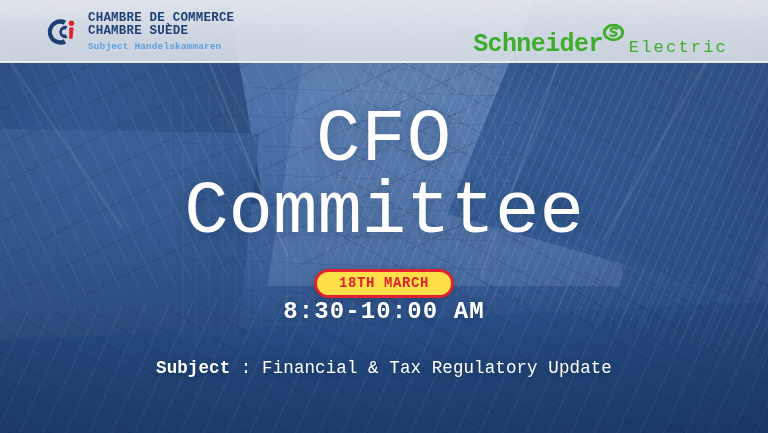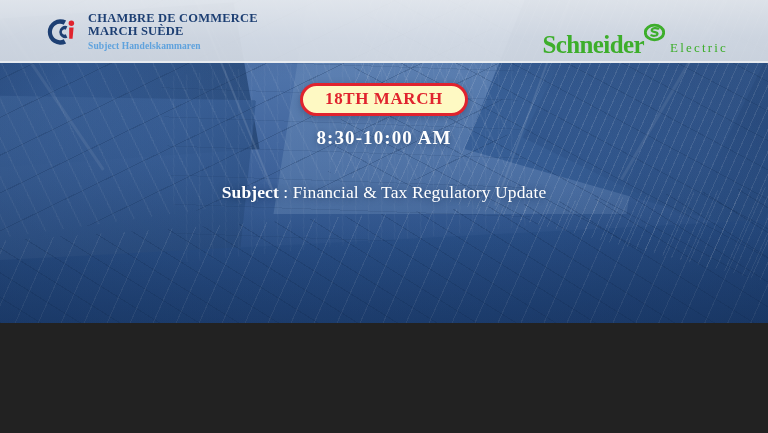--- a/index.html
+++ b/index.html
@@ -1,22 +1,22 @@
 <!DOCTYPE html>
 <html><head>
 <meta charset="utf-8">
 <style>
   * { margin:0; padding:0; box-sizing:border-box; }
   html,body { background:#222; }
 
   .poster{
     position:relative;
-    width:768px; height:323px;
+    width:768px; height:433px;
     overflow:hidden;
-    font-family:Liberation Serif, serif;
+    font-family:Liberation Mono, monospace;
     background:#2f5a94;
   }
 
   
   .bg{ position:absolute; inset:0; overflow:hidden; }
 
   .bg-base{
     position:absolute; inset:0;
     background:
       linear-gradient(178deg, #6d8fbe 0%, #5b7eb3 26%, #486ca4 55%, #2f568f 80%, #234a82 100%);
@@ -141,51 +141,50 @@
 
   
   .schneider{ display:flex; flex-direction:row; align-items:flex-end; line-height:1; }
   .sch-word{
     font-size:25px; font-weight:bold; color:#3dae2b;
     letter-spacing:-.6px; line-height:25px;
   }
   .sch-row{ display:flex; align-items:center; gap:5px; margin-top:1px; }
   .sch-mark{ width:21px; height:21px; flex:none; }
   .sch-sub{
-    font-size:13px; color:#3dae2b; letter-spacing:2.2px; line-height:18px;margin-top:31px;
+    font-size:17px; color:#3dae2b; letter-spacing:2.2px; line-height:18px;margin-top:31px;
   }
 
   
   .content{
     position:absolute; left:0; right:0; top:63px; bottom:0;
     display:flex; flex-direction:column; align-items:center;
     z-index:4;
   }
 
   .title{
     margin-top:42px;
     font-size:74px; font-weight:300; color:#ffffff;
     line-height:.97; letter-spacing:1px; text-align:center;
     text-shadow:0 2px 14px rgba(16,40,78,.30);
   }
   .title .l2{ display:block; letter-spacing:0px; }
 
   .badge{
     margin-top:20px;
-    background:#fef9c3; border:3px solid #e0232e;
+    background:#fde047; border:3px solid #e0232e;
     border-radius:999px;
     padding:3px 22px 4px;
-    color:#e0232e; font-size:17px; font-weight:bold;
+    color:#e0232e; font-size:14px; font-weight:bold;
     letter-spacing:.6px; white-space:nowrap;
     box-shadow:0 2px 7px rgba(10,30,60,.28);
   }
 
   .time{
-    margin-top:11px;
-    color:#ffffff; font-size:19px; font-weight:bold;
+    color:#ffffff; font-size:24px; font-weight:bold;
     letter-spacing:1.1px;
     text-shadow:0 1px 6px rgba(12,34,66,.45);
   }
 
   .line{
     color:#ffffff; font-size:17.5px; letter-spacing:.1px;
     text-shadow:0 1px 6px rgba(12,34,66,.5);
     white-space:nowrap; text-align:center;
   }
   .line b{ font-weight:bold; }
@@ -221,41 +220,45 @@
 
     <div class="cci">
       <svg class="cci-mark" viewBox="0 0 40 40">
         <path d="M26 6.5A15 15 0 1 0 26 33.5L23.2 28.6A9.6 9.6 0 1 1 23.2 11.4Z" fill="#1d3f73"></path>
         <path d="M27.5 13.2a7.2 7.2 0 1 0 0 13.6l-1.9-4.1a3.1 3.1 0 1 1 0-5.4Z" fill="#1d3f73"></path>
         <circle cx="32.2" cy="9.6" r="3.2" fill="#e0232e"></circle>
         <path d="M29.6 14.6h5.2l-1.2 13.2h-4.0Z" fill="#e0232e"></path>
       </svg>
       <div class="cci-text">
         <div class="cci-l1">CHAMBRE DE COMMERCE</div>
-        <div class="cci-l2">MARCH SUÈDE</div>
+        <div class="cci-l2">CHAMBRE SUÈDE</div>
         <div class="cci-sub">Subject Handelskammaren</div>
       </div>
     </div>
 
     <div class="schneider">
       <div class="sch-word">Schneider</div>
       <div class="sch-row">
         <svg class="sch-mark" viewBox="0 0 24 24">
           <ellipse cx="12" cy="12" rx="10.5" ry="8.4" fill="none" stroke="#3dae2b" stroke-width="3.3"></ellipse>
           <path d="M16.4 7.6c-2.6-1.1-6.4-1.0-7.4 1.0-1.0 2.0 1.6 2.7 3.6 3.0 2.0.3 3.4 1.1 2.6 2.6-.9 1.7-4.3 1.9-6.8 1.0" fill="none" stroke="#3dae2b" stroke-width="2.6" stroke-linecap="round"></path>
           <rect x="2.4" y="10.3" width="19.2" height="3.4" fill="#e6ebe6" opacity="0"></rect>
         </svg>
         <div class="sch-sub">Electric</div>
       </div>
     </div>
 
   </div>
 
   <div class="content">
 
+    <div class="title">
+      <span>CFO</span>
+      <span class="l2">Committee</span>
+    </div>
 
     <div class="badge">18TH MARCH</div>
 
     <div class="time">8:30-10:00 AM</div>
 
     <div class="line subject">
       <b>Subject</b><span> : </span><span>Financial &amp; Tax Regulatory Update</span>
     </div>
 
 

